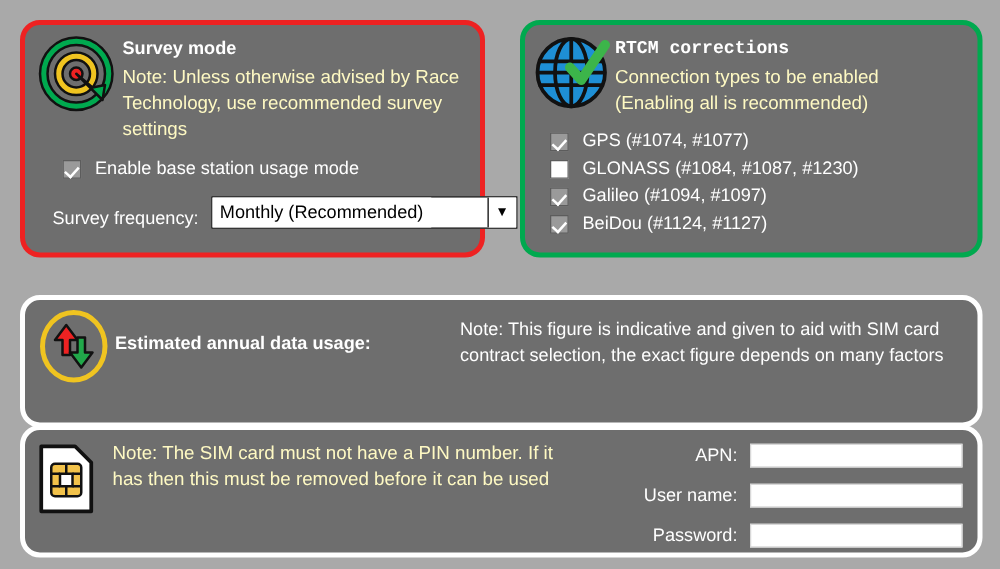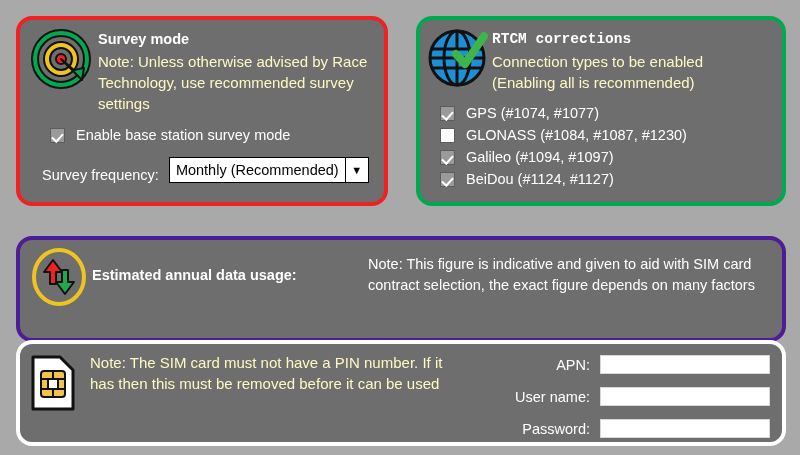--- a/index.html
+++ b/index.html
@@ -29,21 +29,21 @@
     border: 4px solid #ee2222;
   }
   #panel-rtcm {
     left: 416px; top: 16px;
     width: 370px; height: 190px;
     border: 4px solid #00a94f;
   }
   #panel-data {
     left: 16px;  top: 236px;
     width: 770px; height: 106px;
-    border: 4px solid #4c1d95;
+    border: 4px solid #ffffff;
     text-decoration: underline;
   }
   #panel-sim {
     left: 16px;  top: 340px;
     width: 770px; height: 106px;
     border: 4px solid #ffffff;
   }
 
   .icon-box {
     position: absolute;
@@ -116,20 +116,21 @@
     margin-left: 11px;
     white-space: nowrap;
   }
 
   .combo {
     display: inline-flex;
     align-items: stretch;
     height: 24px;
     border: 1px solid #000;
     background: #ffffff;
+    gap: 45px;
   }
   .combo-value {
     background: #ffffff;
     color: #000000;
     font-size: 14.5px;
     padding: 0 6px;
     display: flex;
     align-items: center;
     white-space: nowrap;
   }
@@ -235,21 +236,21 @@
     </svg>
   </span>
 
   <div id="survey-text-block">
     <div class="ttl" id="survey-heading">Survey mode</div>
     <div class="body-txt">Note: Unless otherwise advised by Race Technology, use recommended survey settings</div>
   </div>
 
   <div id="survey-check-row">
     <span class="cb disabled-checked"></span>
-    <span class="cb-label">Enable base station survey mode</span>
+    <span class="cb-label">Enable base station usage mode</span>
   </div>
 
   <div id="survey-freq-row">
     <span id="survey-freq-label">Survey frequency:</span>
     <span class="combo">
       <span class="combo-value">Monthly (Recommended)</span>
       <span class="combo-arrow">▼</span>
     </span>
   </div>
 </div>

